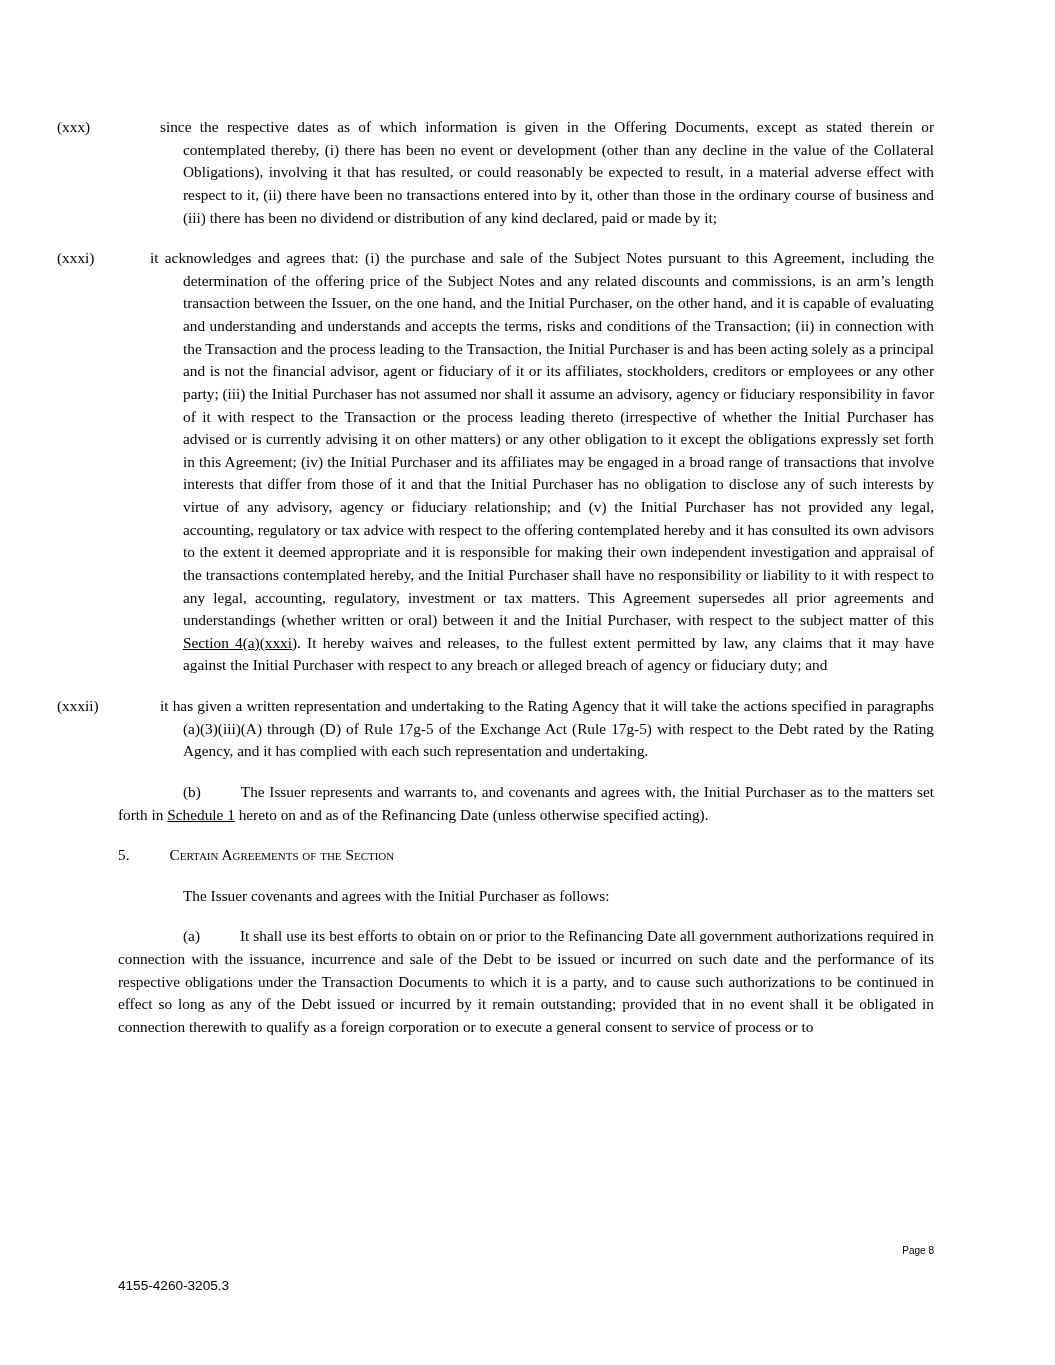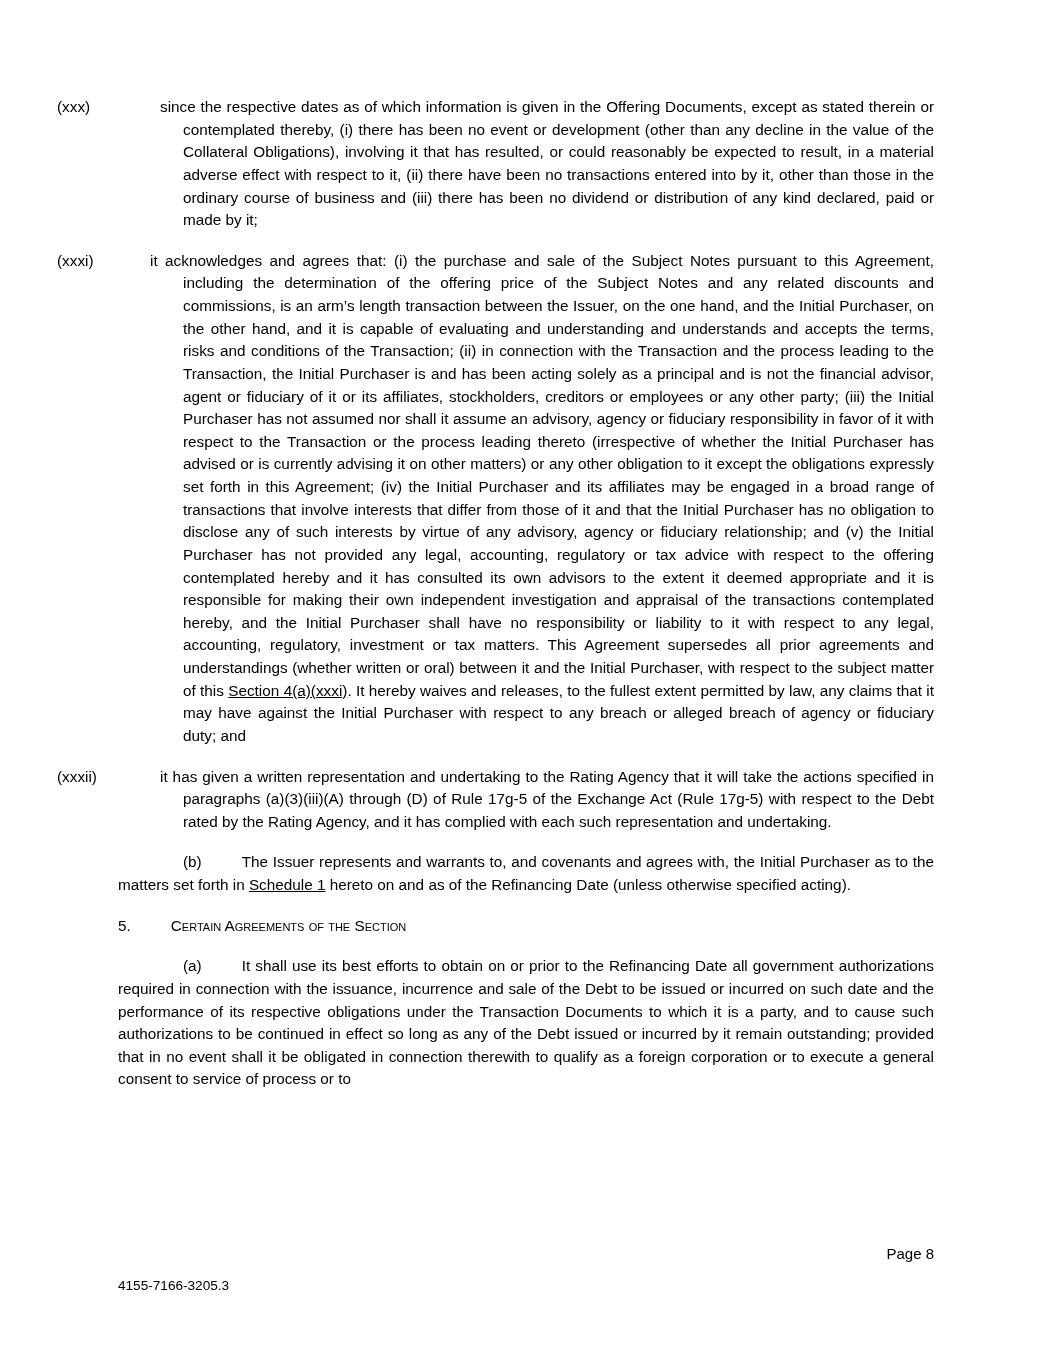--- a/index.html
+++ b/index.html
@@ -15,22 +15,23 @@
     position: relative;
     width: 1055px;
     height: 1365px;
     background: #ffffff;
     box-sizing: border-box;
     overflow: hidden;
   }
   .content {
     position: absolute;
     left: 118px;
-    top: 96px;
+    top: 116px;
     width: 816px;
+    font-family: Liberation Serif, serif;
   }
   p {
     margin: 0 0 18px 0;
     font-size: 15.3px;
     line-height: 1.48;
     text-align: justify;
     text-justify: inter-word;
   }
   p.last {
     margin-bottom: 8px;
@@ -73,21 +74,21 @@
     position: absolute;
     left: 0;
     right: 0;
     bottom: 0;
     height: 120px;
   }
   .page-num {
     position: absolute;
     right: 121px;
     top: 0;
-    font-size: 15px;
+    font-size: 10px;
   }
   .doc-id {
     position: absolute;
     left: 118px;
     top: 33px;
     font-size: 13.6px;
   }
 </style>
 </head>
 <body>
@@ -109,25 +110,28 @@
     </p>
 
     <p class="para-hang">
       <span>(b)</span><span class="tab-wide"></span><span>The Issuer represents and warrants to, and covenants and agrees with, the Initial Purchaser as to the matters set forth in </span><span class="underline">Schedule 1</span><span> hereto on and as of the Refinancing Date (unless otherwise specified acting).</span>
     </p>
 
     <p class="section-head">
       <span>5.</span><span class="tab-wide"></span><span class="smallcaps">Certain Agreements of the Section</span>
     </p>
 
+    <p class="para-hang">
+      <span>The Issuer covenants and agrees with the Initial Purchaser as follows:</span>
+    </p>
 
     <p class="para-hang last">
       <span>(a)</span><span class="tab-wide"></span><span>It shall use its best efforts to obtain on or prior to the Refinancing Date all government authorizations required in connection with the issuance, incurrence and sale of the Debt to be issued or incurred on such date and the performance of its respective obligations under the Transaction Documents to which it is a party, and to cause such authorizations to be continued in effect so long as any of the Debt issued or incurred by it remain outstanding; provided that in no event shall it be obligated in connection therewith to qualify as a foreign corporation or to execute a general consent to service of process or to</span>
     </p>
 
   </div>
 
   <div class="footer">
     <div class="page-num">Page 8</div>
-    <div class="doc-id">4155-7166-3205.3</div>
+    <div class="doc-id">4155-4260-3205.3</div>
   </div>
 
 </div>
 
 </body></html>

